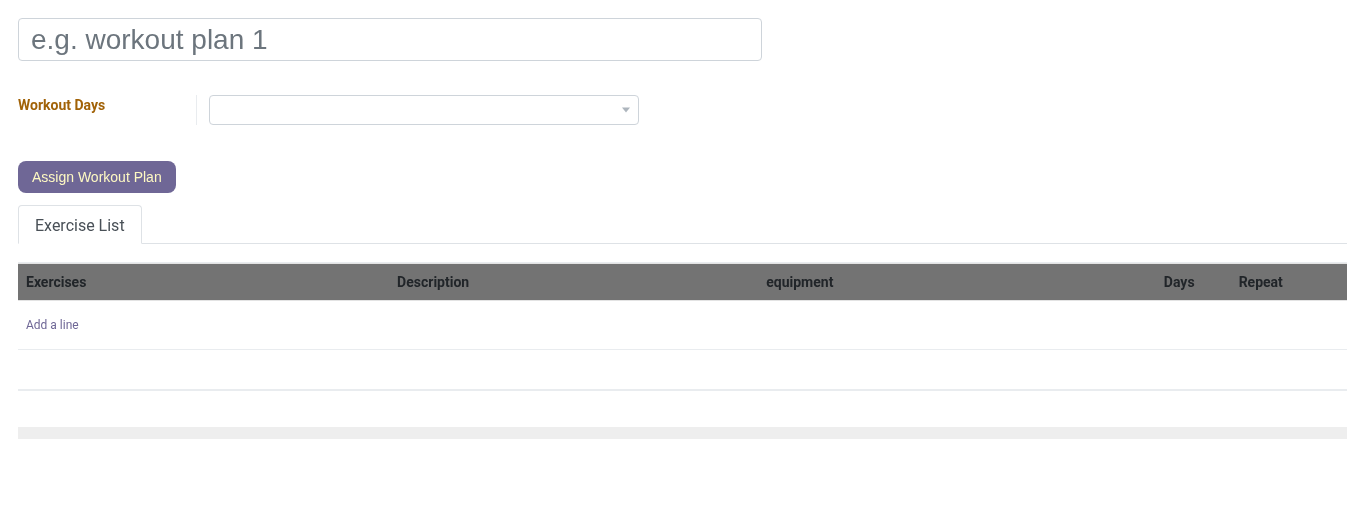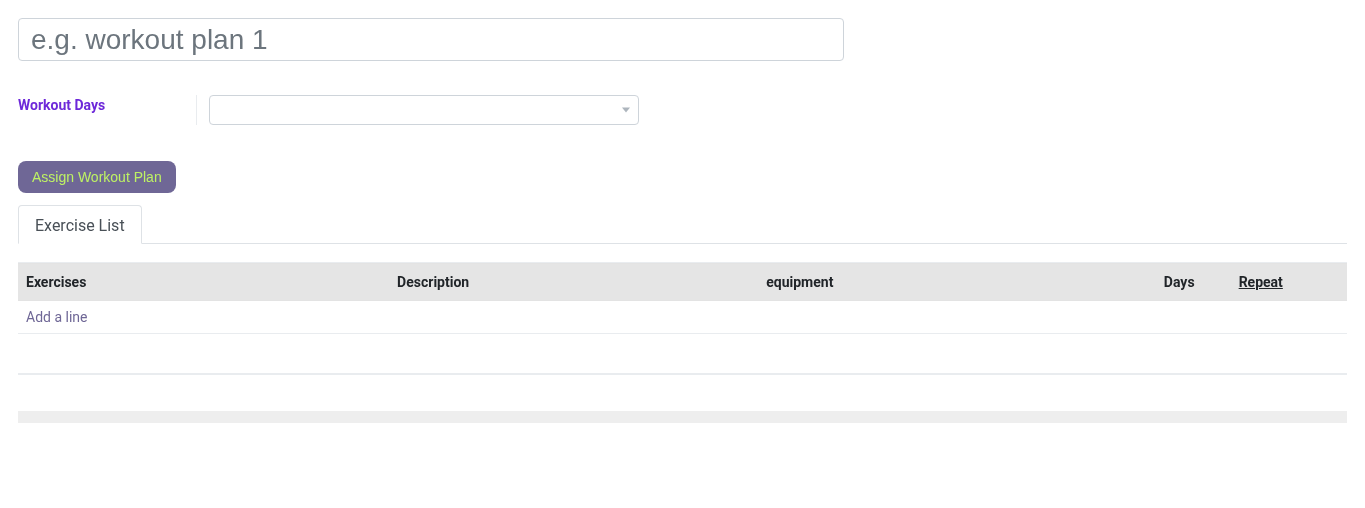--- a/index.html
+++ b/index.html
@@ -7,41 +7,41 @@
       font-family: -apple-system, BlinkMacSystemFont, "Segoe UI", Roboto, "Helvetica Neue", Arial, sans-serif;
       font-size: 14px;
       color: #212529;
       background: #fff;
       width: 1365px;
     }
     .page {
       padding: 18px 18px 0 18px;
     }
     .title-input {
-      width: 826px;
+      width: 744px;
       height: 43px;
       font-size: 28px;
       font-weight: 400;
       color: #6c757d;
       padding: 2px 12px;
       border: 1px solid #ced4da;
       border-radius: 4px;
       outline: none;
       background: #fff;
     }
     .title-input::placeholder { color: #6c757d; font-weight: 400; }
     .field-row {
       display: flex;
       align-items: flex-start;
       margin-top: 34px;
     }
     .field-label {
       width: 178px;
       font-weight: 700;
-      color: #6d28d9;
+      color: #a16207;
       font-size: 14px;
       padding-top: 2px;
     }
     .field-sep {
       width: 1px;
       height: 30px;
       background: #e9ecef;
       margin-right: 12px;
     }
     .m2m-select {
@@ -63,21 +63,21 @@
       transform: translateY(-50%);
       width: 0; height: 0;
       border-left: 4px solid transparent;
       border-right: 4px solid transparent;
       border-top: 5px solid #adb5bd;
     }
     .btn-primary {
       display: inline-block;
       margin-top: 36px;
       background: #6f6796;
-      color: #bef264;
+      color: #fef9c3;
       border: none;
       border-radius: 8px;
       padding: 8px 14px;
       font-size: 14px;
       cursor: pointer;
     }
     .tabs {
       margin-top: 12px;
       border-bottom: 1px solid #dee2e6;
       display: flex;
@@ -99,39 +99,39 @@
       margin-top: 18px;
       border-top: 1px solid #e9ecef;
       border-bottom: 1px solid #e9ecef;
     }
     table.list {
       width: 100%;
       border-collapse: collapse;
       table-layout: fixed;
     }
     table.list thead th {
-      background: #e5e5e5;
+      background: #737373;
       border-top: 1px solid #e3e3e3;
       border-bottom: 1px solid #e3e3e3;
       text-align: left;
       font-weight: 700;
       font-size: 14px;
       color: #212529;
       padding: 10px 8px;
     }
     table.list .col-ex { width: 370px; }
     table.list .col-desc { width: 368px; }
     table.list .col-eq { width: 367px; }
     table.list .col-sets { width: 92px; text-align: right; padding-right: 24px; }
-    table.list .col-repeat { width: 88px; text-align: right; padding-right: 24px; text-decoration: underline; }
+    table.list .col-repeat { width: 88px; text-align: right; padding-right: 24px; }
     table.list .col-trash { width: 40px; }
     table.list tbody td {
-      padding: 8px 8px;
+      padding: 17px 8px;
       border-bottom: 1px solid #e9ecef;
-      font-size: 14px;
+      font-size: 12px;
     }
     .add-line {
       color: #6f6796;
       text-decoration: none;
       cursor: pointer;
     }
     .spacer-row td { height: 40px; border: none; }
     .footer-strip {
       height: 12px;
       background: #eeeeee;

